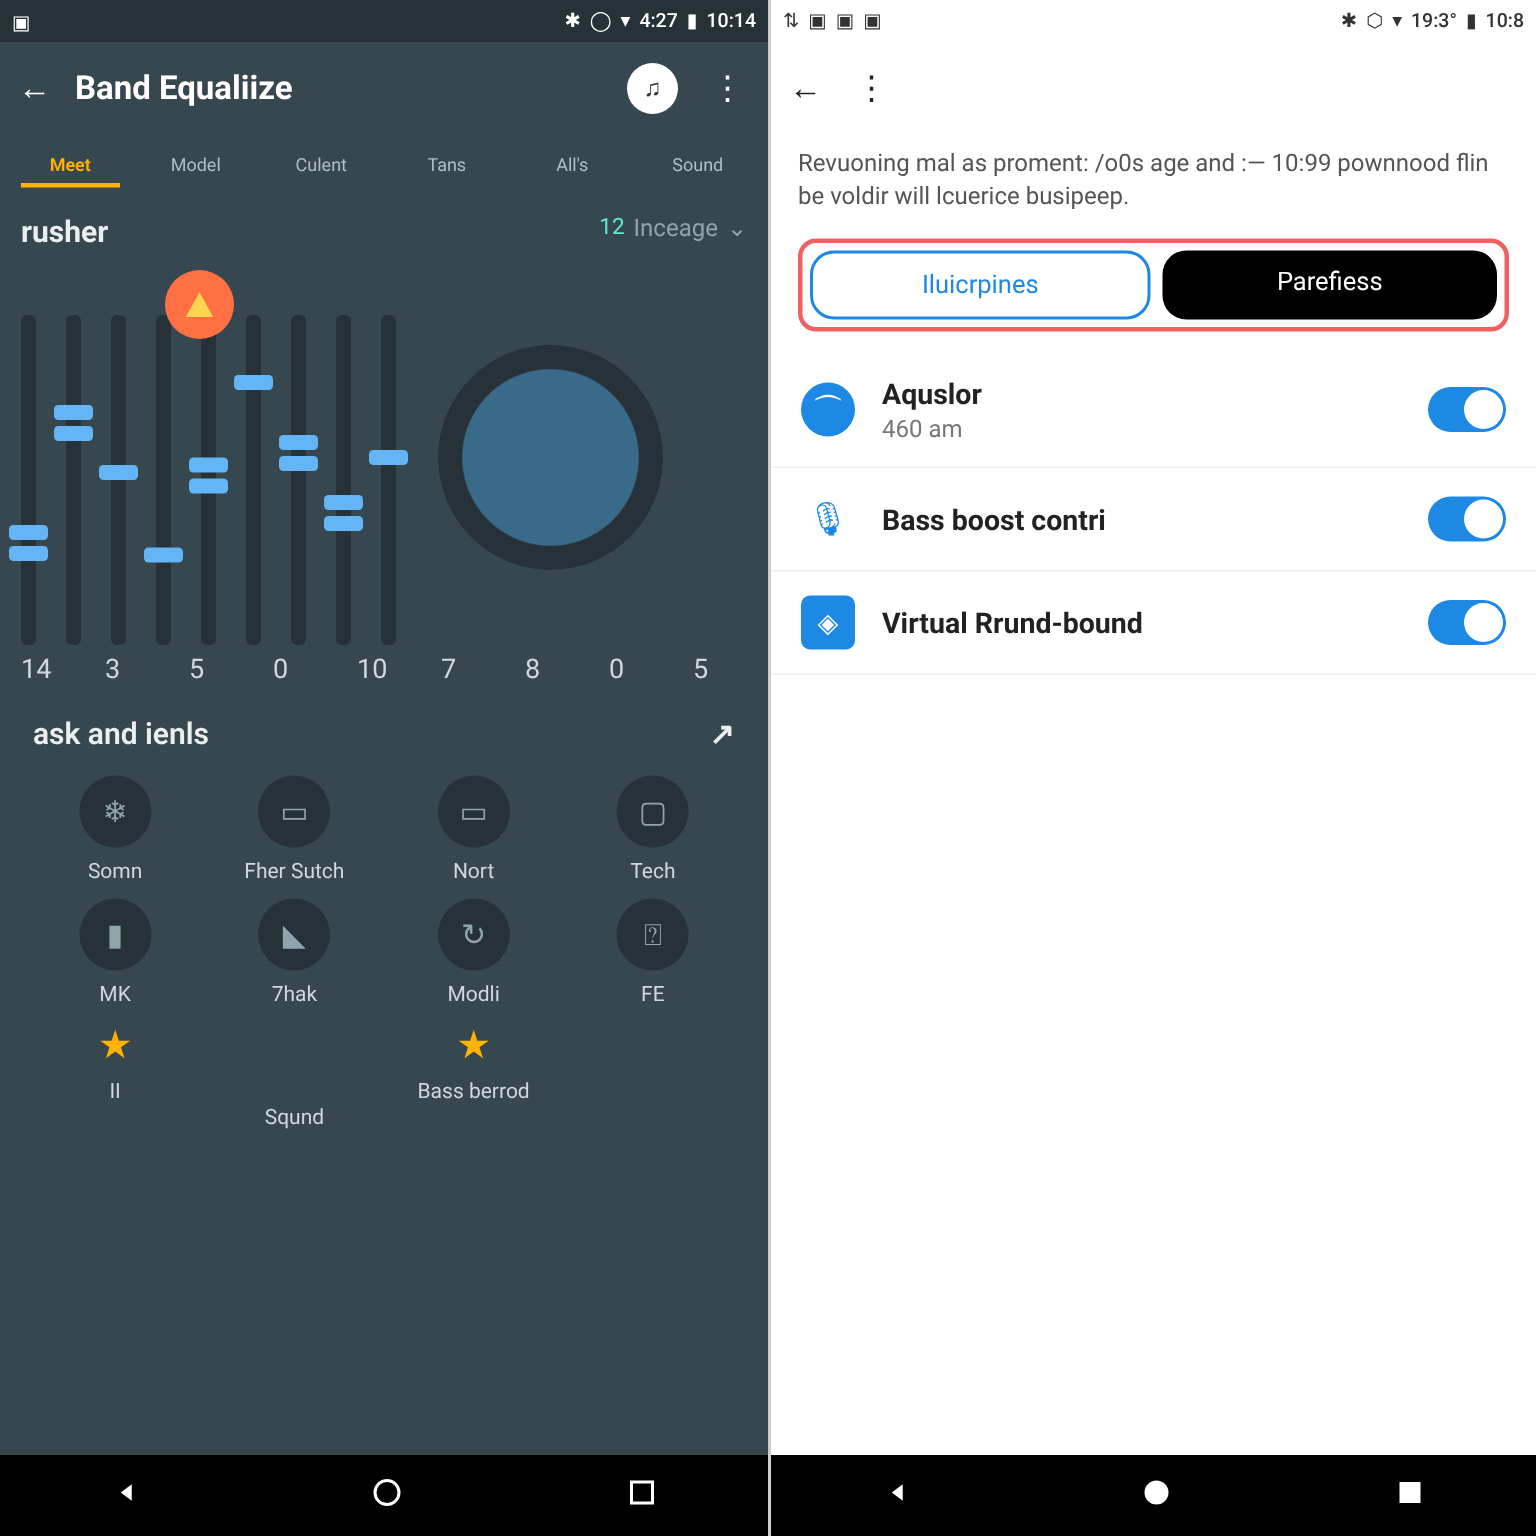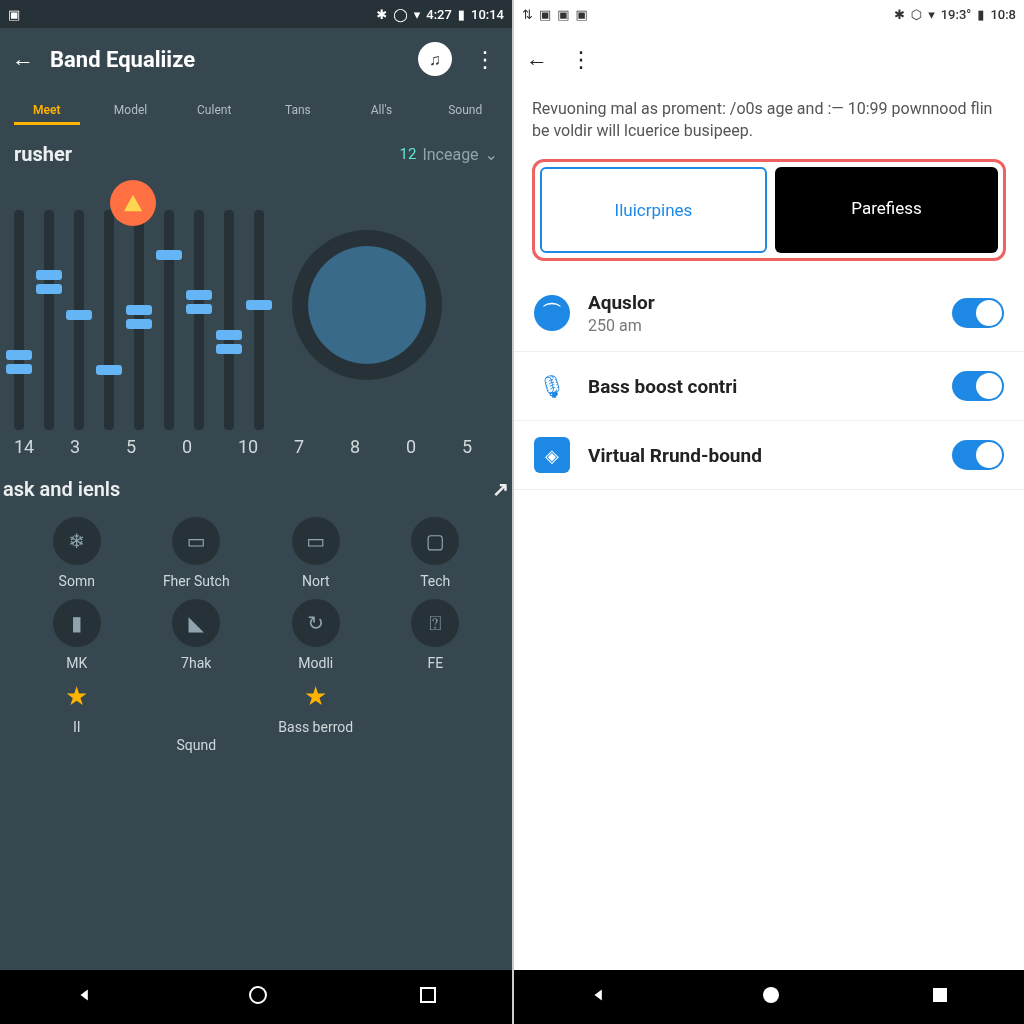--- a/index.html
+++ b/index.html
@@ -16,48 +16,48 @@
 .phone.left .appbar{background:#37474f;color:#fff}
 .phone.right .appbar{background:#fff;color:#222}
 .appbar .title{font-size:22px;font-weight:700;flex:1}
 .appbar .back{font-size:22px;cursor:pointer}
 .appbar .act{width:34px;height:34px;border-radius:50%;background:#fff;color:#333;display:flex;align-items:center;justify-content:center;font-weight:700}
 .appbar .dots{font-size:22px;padding:0 6px;cursor:pointer;letter-spacing:-2px}
 .tabs{display:flex;padding:0 6px;height:40px;align-items:center;gap:2px}
 .tab{flex:1;text-align:center;color:#b0bec5;font-size:12px;cursor:pointer;white-space:nowrap}
 .tab.active{color:#ffb300;font-weight:600;position:relative}
 .tab.active::after{content:"";position:absolute;left:10%;right:10%;bottom:-8px;height:3px;background:#ffb300}
-.secthdr{display:flex;align-items:center;padding:12px 14px 4px;color:#eceff1}
+.secthdr{display:flex;padding:12px 14px 4px;color:#eceff1}
 .secthdr .name{font-size:20px;font-weight:700;flex:1}
 .secthdr .badge{color:#5eead4;font-size:15px;margin-right:6px}
 .secthdr .mode{color:#90a4ae;font-size:16px}
 .secthdr .chev{color:#90a4ae;margin-left:6px}
 .eq{position:relative;height:260px;padding:10px 14px 0;display:flex;align-items:flex-end;gap:20px}
 .track{width:10px;height:220px;background:#263238;border-radius:4px;position:relative}
 .thumb{position:absolute;left:-8px;width:26px;height:10px;background:#64b5f6;border-radius:3px}
 .thumb.dbl::after{content:"";position:absolute;top:14px;left:0;width:26px;height:10px;background:#64b5f6;border-radius:3px}
 .knob{position:absolute;right:70px;top:60px;width:150px;height:150px;border-radius:50%;background:radial-gradient(circle at 50% 50%,#3a6a8a 0 55%,#263238 56% 100%)}
 .warn{position:absolute;left:110px;top:10px;width:46px;height:46px;border-radius:50%;background:#ff7043;display:flex;align-items:center;justify-content:center}
 .warn svg{width:22px;height:22px;fill:#ffd54f}
 .scale{display:flex;padding:6px 14px 10px;color:#cfd8dc;font-size:18px;gap:20px}
 .scale span{flex:1;}
-.sect2{color:#eceff1;font-size:20px;font-weight:600;padding:10px 3px;display:flex;align-items:center}
+.sect2{color:#eceff1;font-size:20px;font-weight:600;padding:10px 22px;display:flex;align-items:center}
 .sect2 .arrow{margin-left:auto;font-size:20px;cursor:pointer}
 .grid{display:grid;grid-template-columns:repeat(4,1fr);gap:10px 6px;padding:6px 20px 12px}
 .gi{display:flex;flex-direction:column;align-items:center;gap:8px;cursor:pointer}
 .gi .ic{width:48px;height:48px;border-radius:50%;background:#263238;display:flex;align-items:center;justify-content:center;color:#90a4ae;font-size:20px}
 .gi.nbg .ic{background:transparent}
 .gi .lbl{color:#cfd8dc;font-size:14px;text-align:right}
 .gi .star{color:#ffb300;font-size:26px}
 .bigbtn{margin:10px 14px 6px;background:#1e88e5;color:#fff;text-align:center;padding:16px;border-radius:4px;font-size:19px;cursor:pointer}
 .navbar{height:54px;background:#000;margin-top:auto;display:flex;align-items:center;justify-content:space-around}
 .navbtn{color:#fff;cursor:pointer}
 .desc{padding:8px 18px 14px;color:#555;font-size:16px;line-height:1.35}
 .seg{display:flex;margin:4px 18px 14px;border:3px solid #f06262;border-radius:12px;padding:5px;gap:8px}
-.segbtn{flex:1;text-align:center;padding:31px 4px;border-radius:6px;font-size:17px;cursor:pointer}
+.segbtn{flex:1;text-align:center;padding:11px 4px;border-radius:16px;font-size:17px;cursor:pointer}
 .segbtn.out{border:2px solid #1e88e5;color:#1e88e5;background:#fff}
 .segbtn.fill{background:#000000;color:#fff}
 .row{display:flex;align-items:center;padding:16px 20px;border-bottom:1px solid #eee;gap:18px}
 .row .ric{width:36px;height:36px;border-radius:50%;display:flex;align-items:center;justify-content:center;color:#fff;font-size:18px}
 .row .ric.blue{background:#1e88e5}
 .row .ric.lineic{background:transparent;color:#1e88e5;font-size:22px}
 .row .ric.sq{border-radius:6px;background:#1e88e5}
 .row .txt{flex:1}
 .row .t1{font-size:19px;font-weight:700;color:#222}
 .row .t2{font-size:16px;color:#777;margin-top:2px}
@@ -241,21 +241,21 @@
 
   <div class="seg">
     <div class="segbtn out">Iluicrpines</div>
     <div class="segbtn fill">Parefiess</div>
   </div>
 
   <div class="row">
     <div class="ric blue">⏜</div>
     <div class="txt">
       <div class="t1">Aquslor</div>
-      <div class="t2">250 am</div>
+      <div class="t2">460 am</div>
     </div>
     <div class="toggle"></div>
   </div>
 
   <div class="row">
     <div class="ric lineic">🎙</div>
     <div class="txt">
       <div class="t1">Bass boost contri</div>
     </div>
     <div class="toggle"></div>

